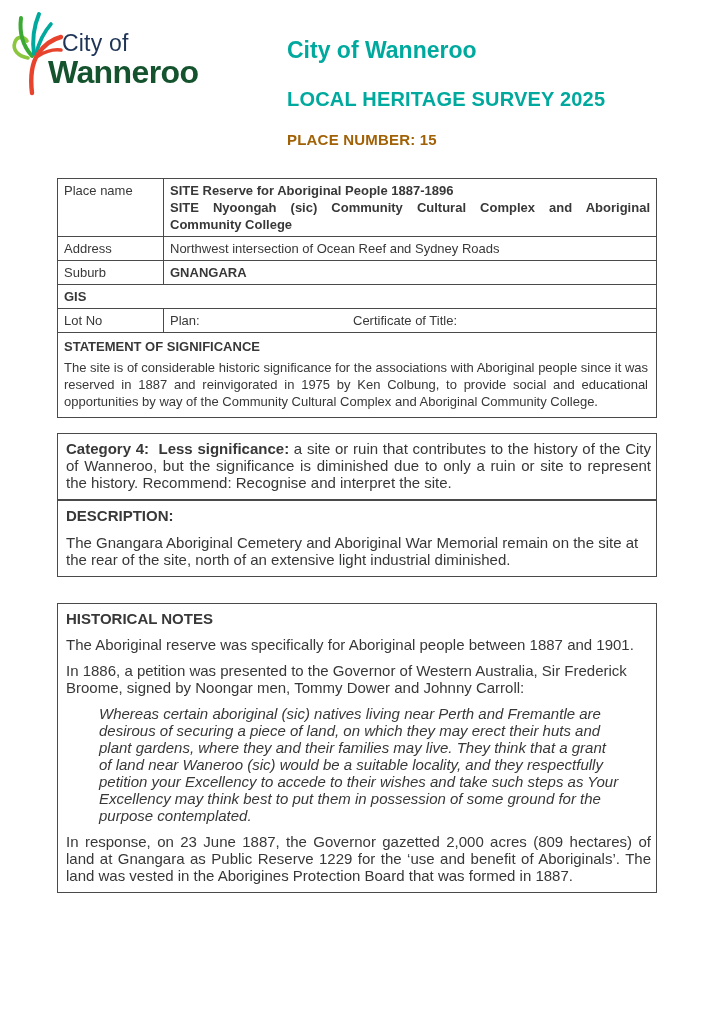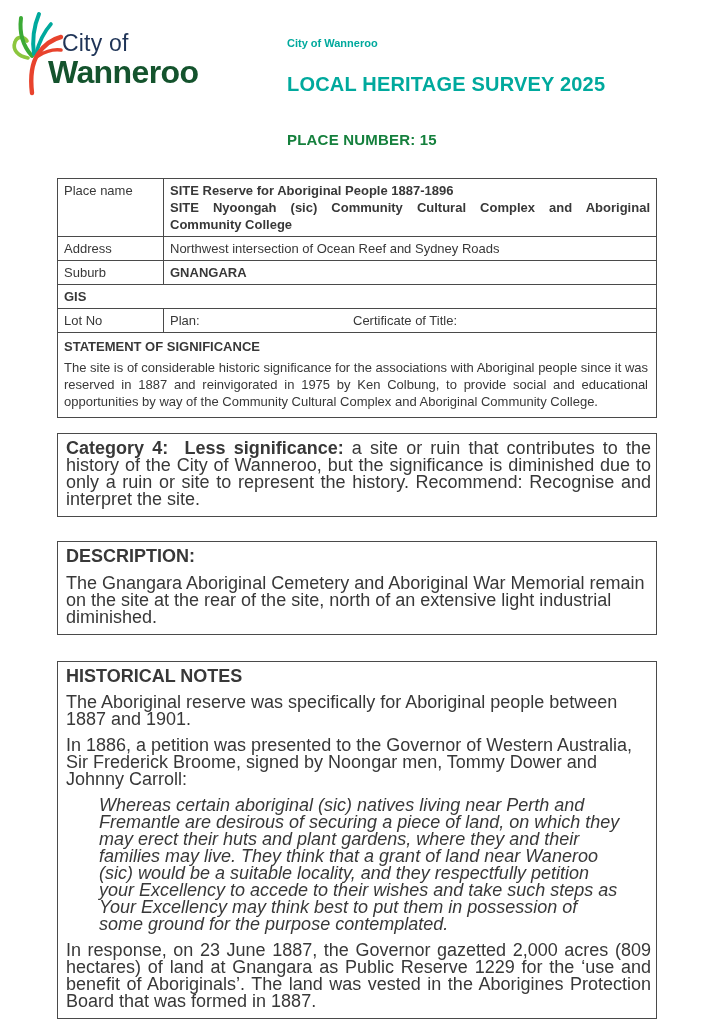--- a/index.html
+++ b/index.html
@@ -8,23 +8,23 @@
     font-family:"Liberation Sans", sans-serif; color:#383838; overflow:hidden;
   }
 
   
   .logo { position:absolute; left:8px; top:6px; width:240px; height:92px; }
   .logo svg { position:absolute; left:0; top:0; }
   .logo-cityof { position:absolute; left:54px; top:24px; font-size:23px; color:#1f3457; letter-spacing:0.2px; }
   .logo-wanneroo { position:absolute; left:40px; top:48px; font-size:32px; font-weight:bold; color:#14532d; letter-spacing:-0.6px; }
 
   .titles { position:absolute; left:287px; top:37px; color:#00A99D; }
-  .title1 { font-size:11px; font-weight:bold; }
+  .title1 { font-size:23px; font-weight:bold; }
   .title2 { font-size:20px; font-weight:bold; margin-top:24px; letter-spacing:0.2px; }
-  .place-number { position:absolute; left:287px; top:131px; font-size:15px; font-weight:bold; color:#15803d; letter-spacing:0.2px; }
+  .place-number { position:absolute; left:287px; top:131px; font-size:15px; font-weight:bold; color:#a16207; letter-spacing:0.2px; }
 
   
   .content { position:absolute; left:57px; top:178px; width:600px; }
 
   table.details { width:100%; border-collapse:collapse; table-layout:fixed; }
   table.details td {
     border:1.5px solid #4a4a4a; padding:3px 6px; vertical-align:top;
     font-size:13px; line-height:17px;
   }
   table.details col.c1 { width:106px; }
@@ -33,27 +33,27 @@
   .statement-cell { padding:5px 8px 7px 6px !important; }
   .statement-cell .sec-heading { margin-bottom:4px; }
 
   .b { font-weight:bold; }
   .j { text-align:justify; }
   .lot-row { display:flex; }
   .lot-plan { width:183px; flex:0 0 auto; }
 
   .box {
     border:1.5px solid #4a4a4a; padding:6px 5px 8px 8px;
-    font-size:18px; line-height:17px;
+    font-size:15px; line-height:17px;
   }
   .box p { margin:0; }
   .box p + p { margin-top:9px; }
   .box-cat  { margin-top:15px; }
   .box-cat p { white-space:pre-wrap; }
-  .box-desc { margin-top:24px; }
+  .box-desc { }
   .box-desc .sec-heading { margin-bottom:10px; }
   .box-hist { margin-top:26px; }
   .quote { font-style:italic; margin-left:33px !important; padding-right:30px; }
   .sec-heading { font-weight:bold; }
 </style>
 </head>
 <body>
 
 <div class="page">
 

